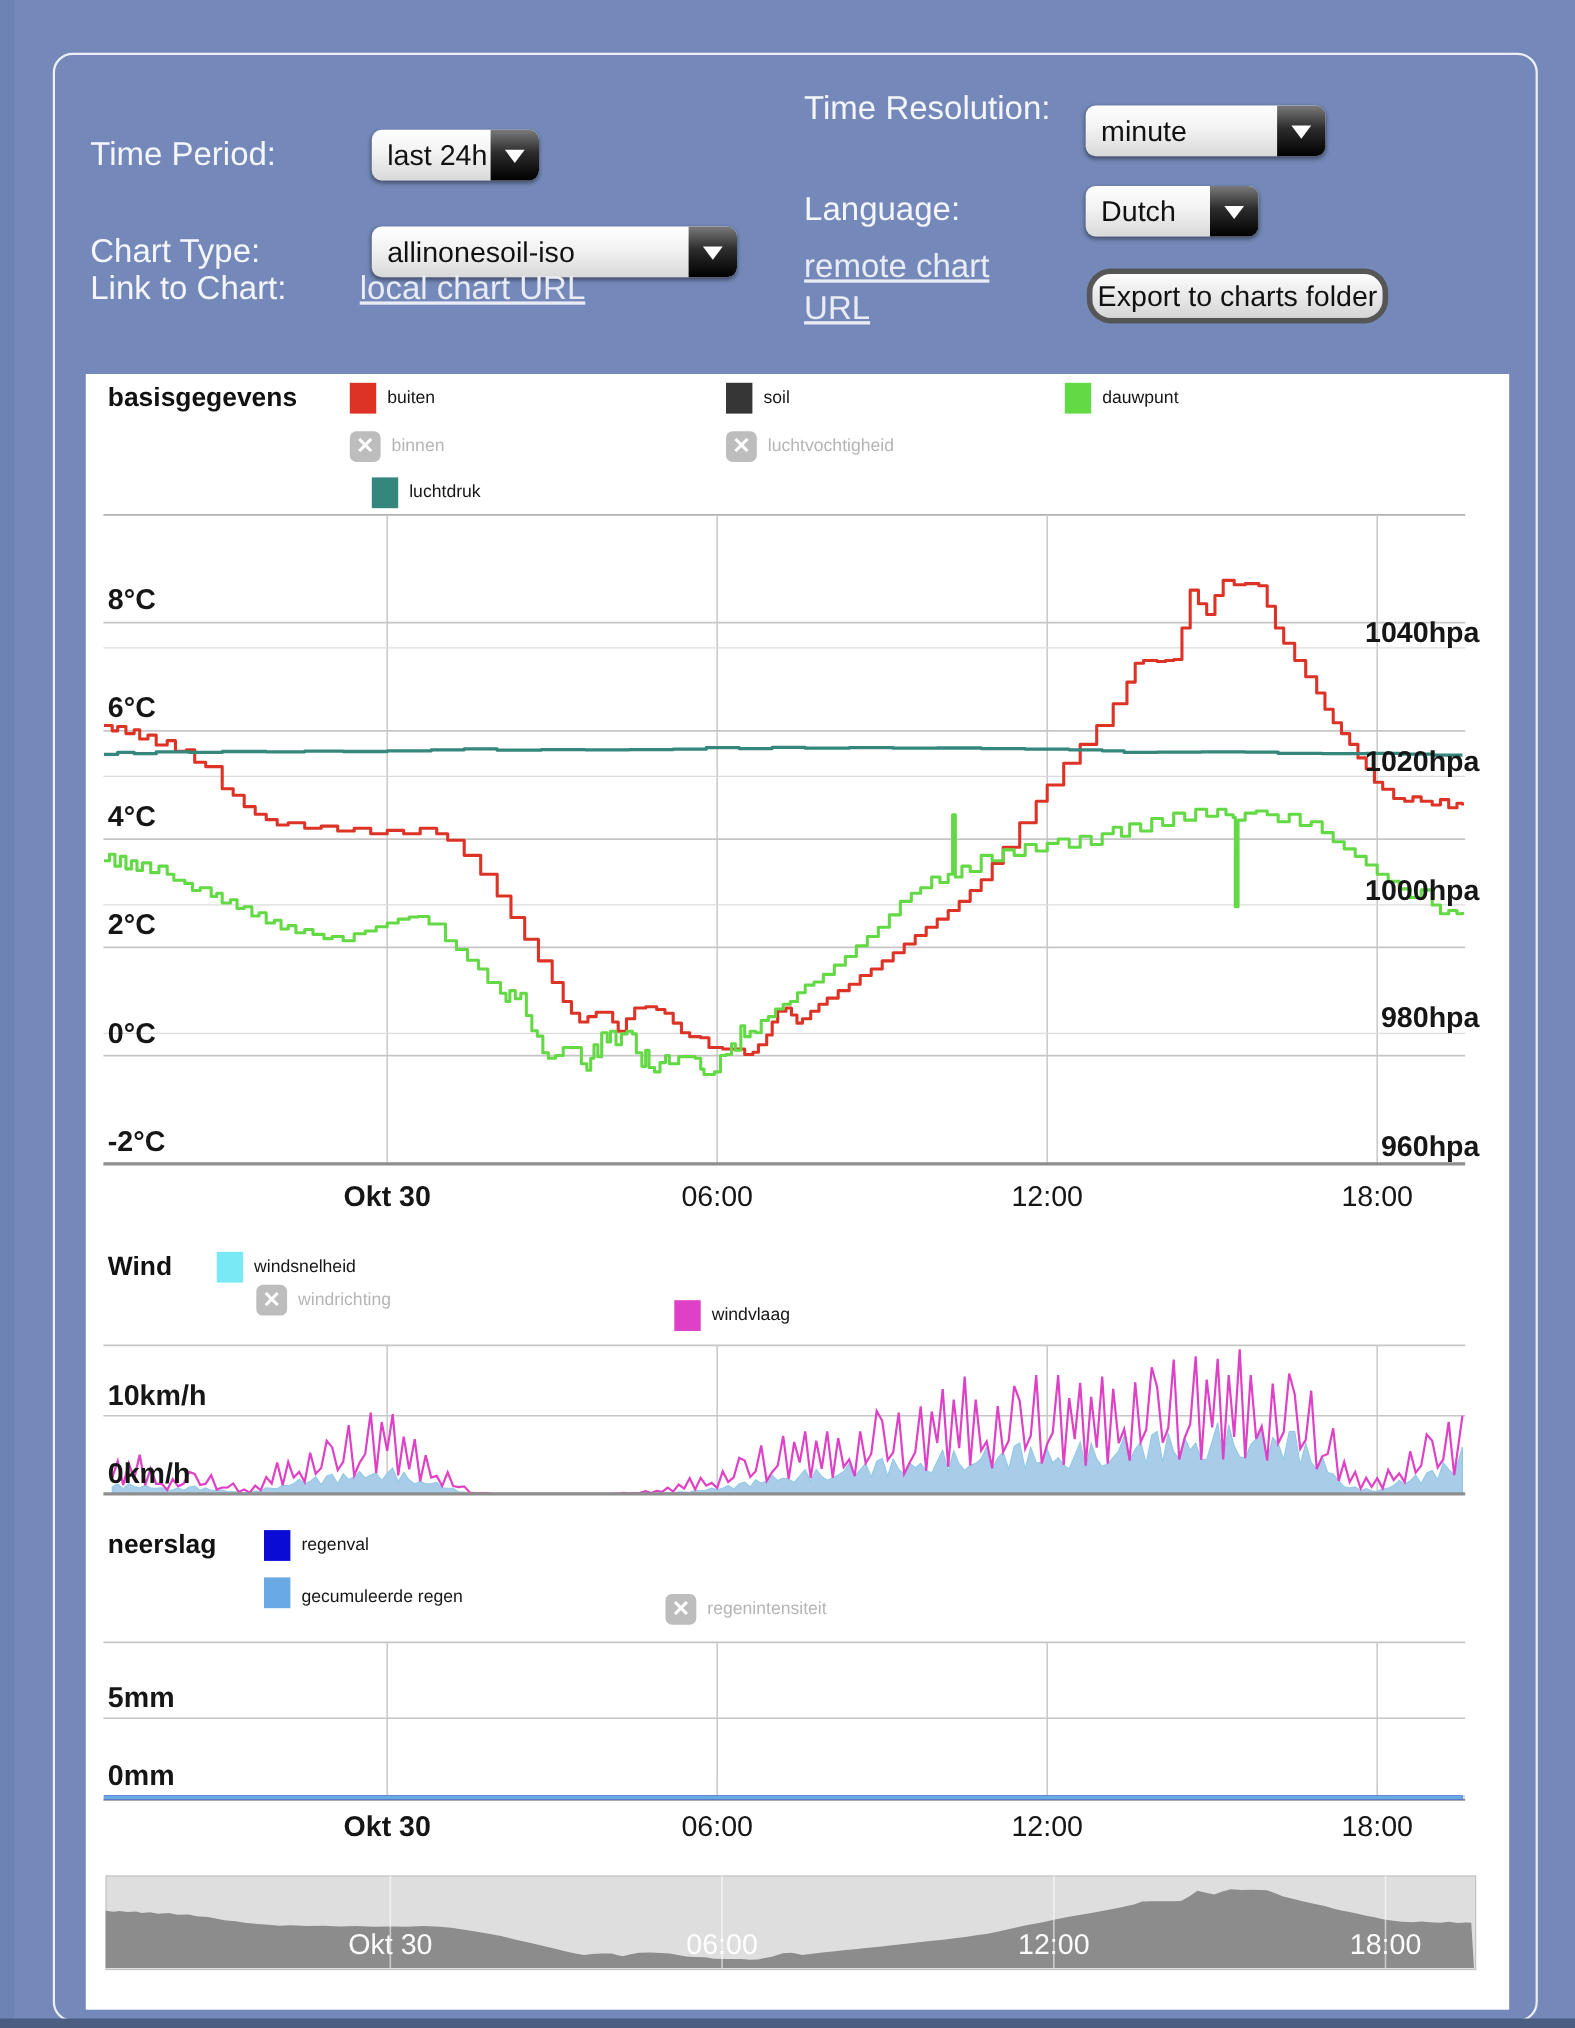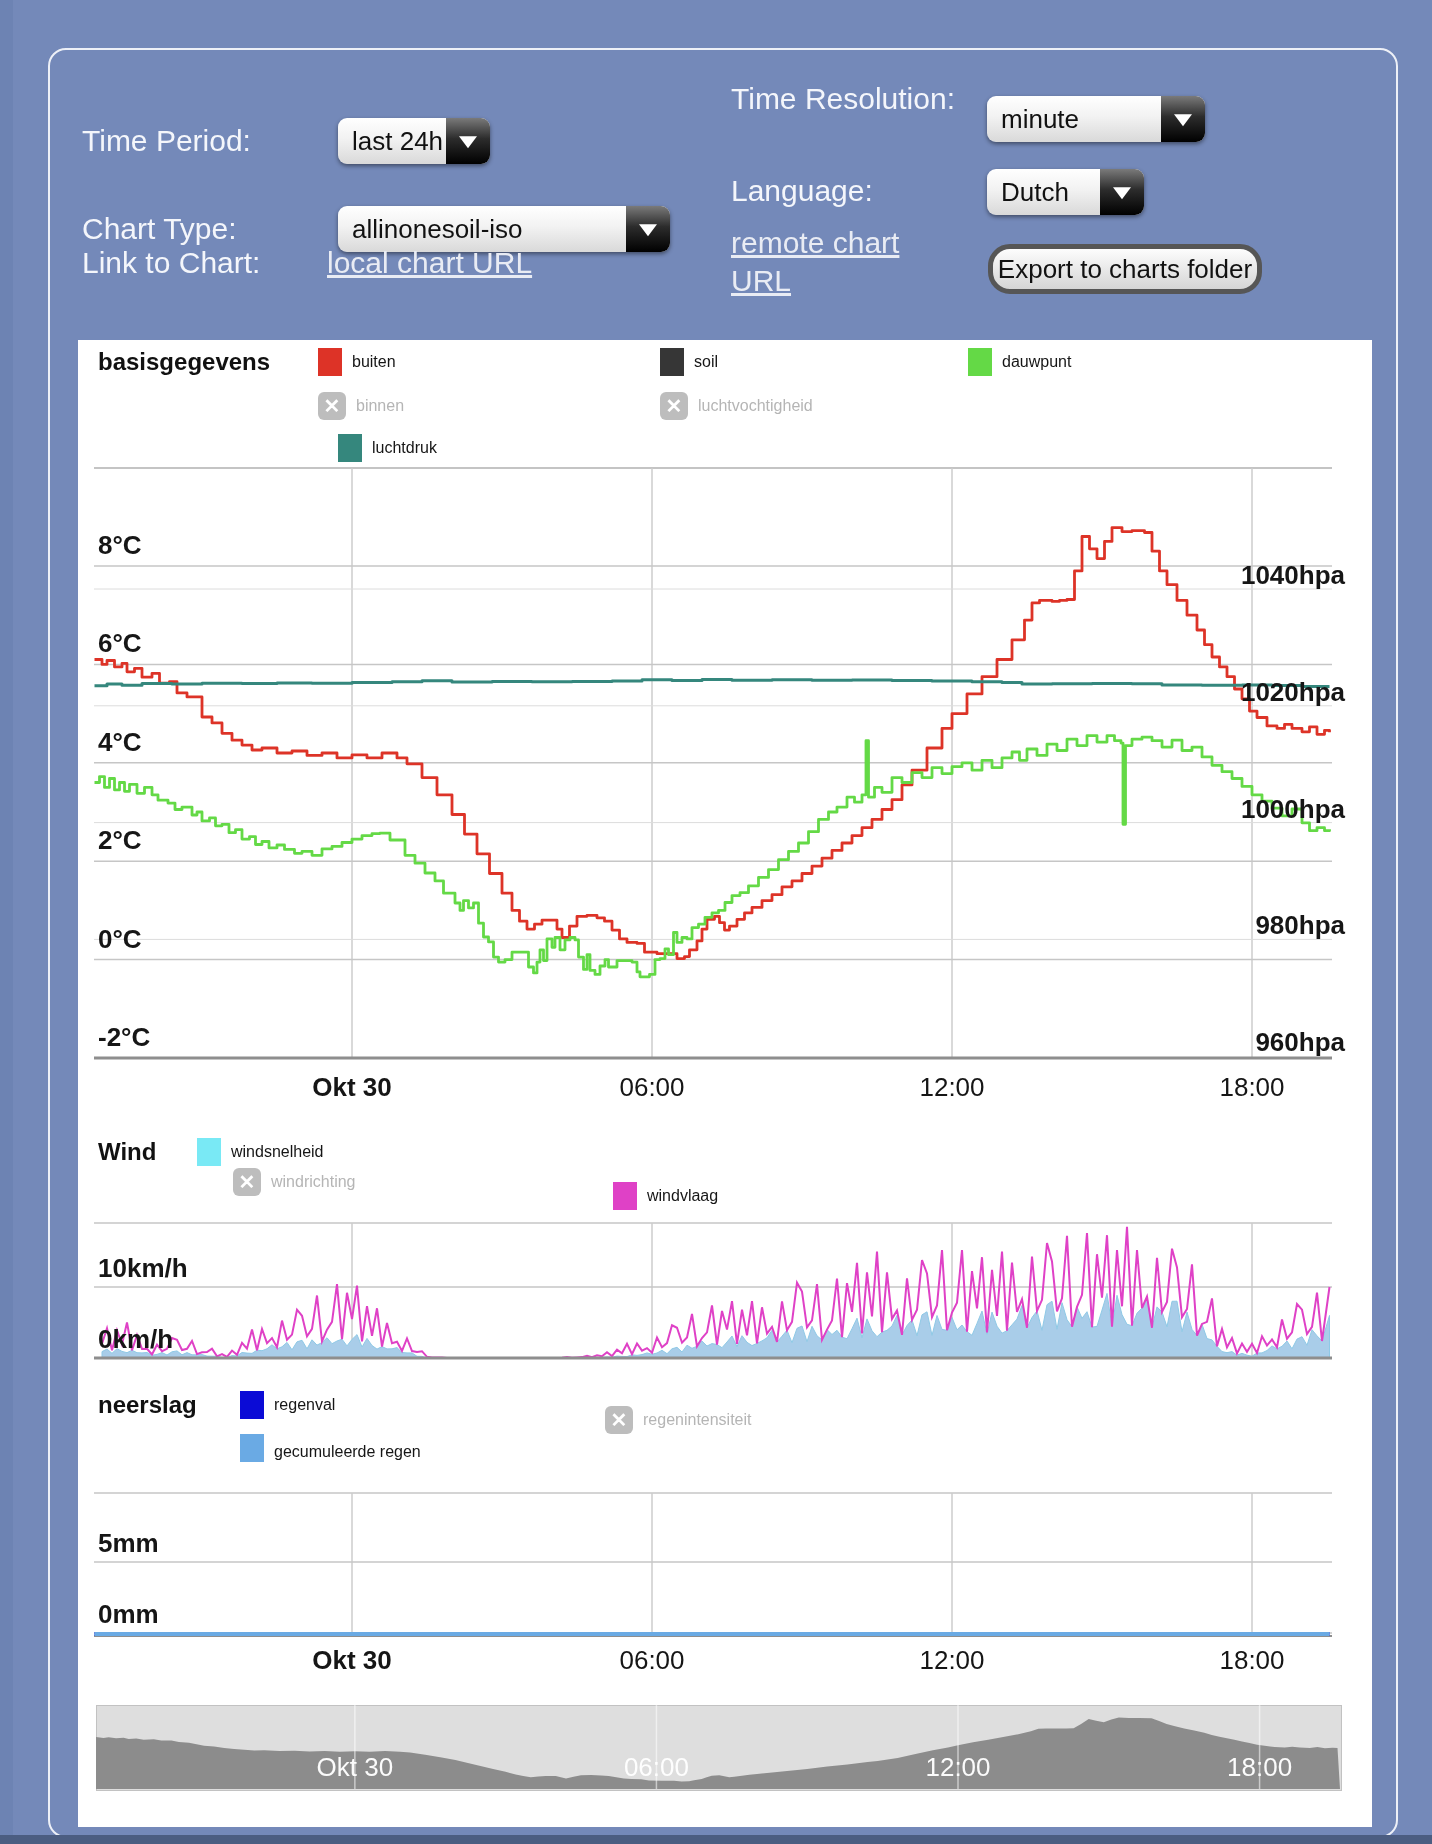--- a/index.html
+++ b/index.html
@@ -104,21 +104,21 @@
   <div class="abs legend-item disabled" style="left:197px;top:1168px;margin-left:36px;">
     <span class="xbox"></span>
     <span class="legend-label">windrichting</span>
   </div>
 
   <div class="abs legend-group" style="left:98px;top:1391px;">neerslag</div>
   <div class="abs legend-item" style="left:240px;top:1391px;">
     <span class="legend-swatch" style="background: rgb(11, 11, 214);"></span>
     <span class="legend-label">regenval</span>
   </div>
-  <div class="abs legend-item disabled" style="left:605px;top:1406px;">
+  <div class="abs legend-item disabled" style="left:605px;top:1449px;">
     <span class="xbox"></span>
     <span class="legend-label">regenintensiteit</span>
   </div>
   <div class="abs legend-item" style="left:240px;top:1434px;align-items:flex-start;">
     <span class="legend-swatch" style="background: rgb(106, 170, 228);"></span>
     <span class="legend-label" style="width:190px;line-height:36px;">gecumuleerde regen</span>
   </div>
 
   <svg id="svg-temp" style="left:86px;top:460px;" width="1260" height="602" viewBox="86 460 1260 602">
       <line x1="94" y1="468" x2="1332" y2="468" stroke="#b0b0b0" stroke-width="1.5"></line>

